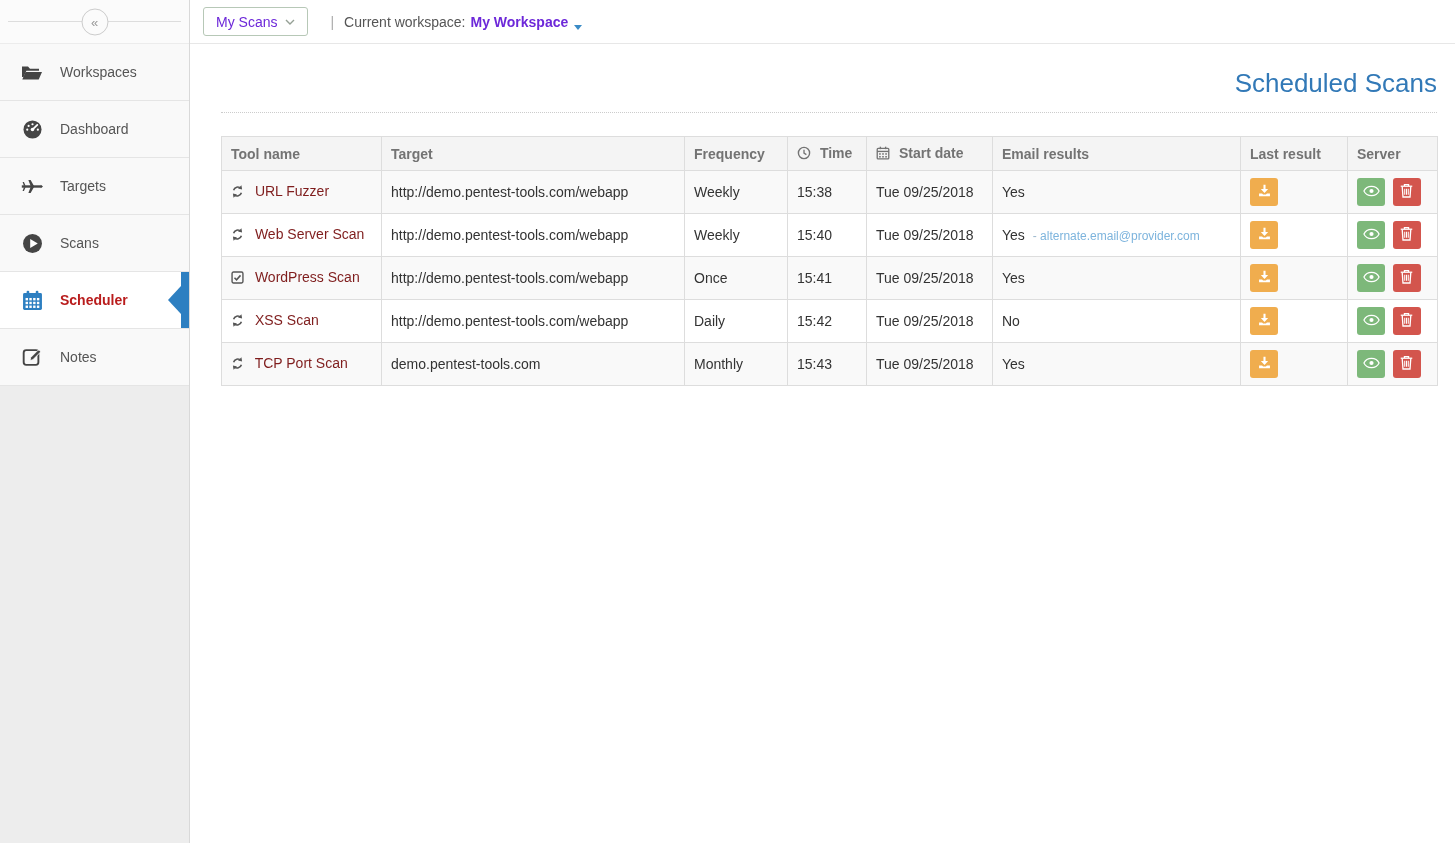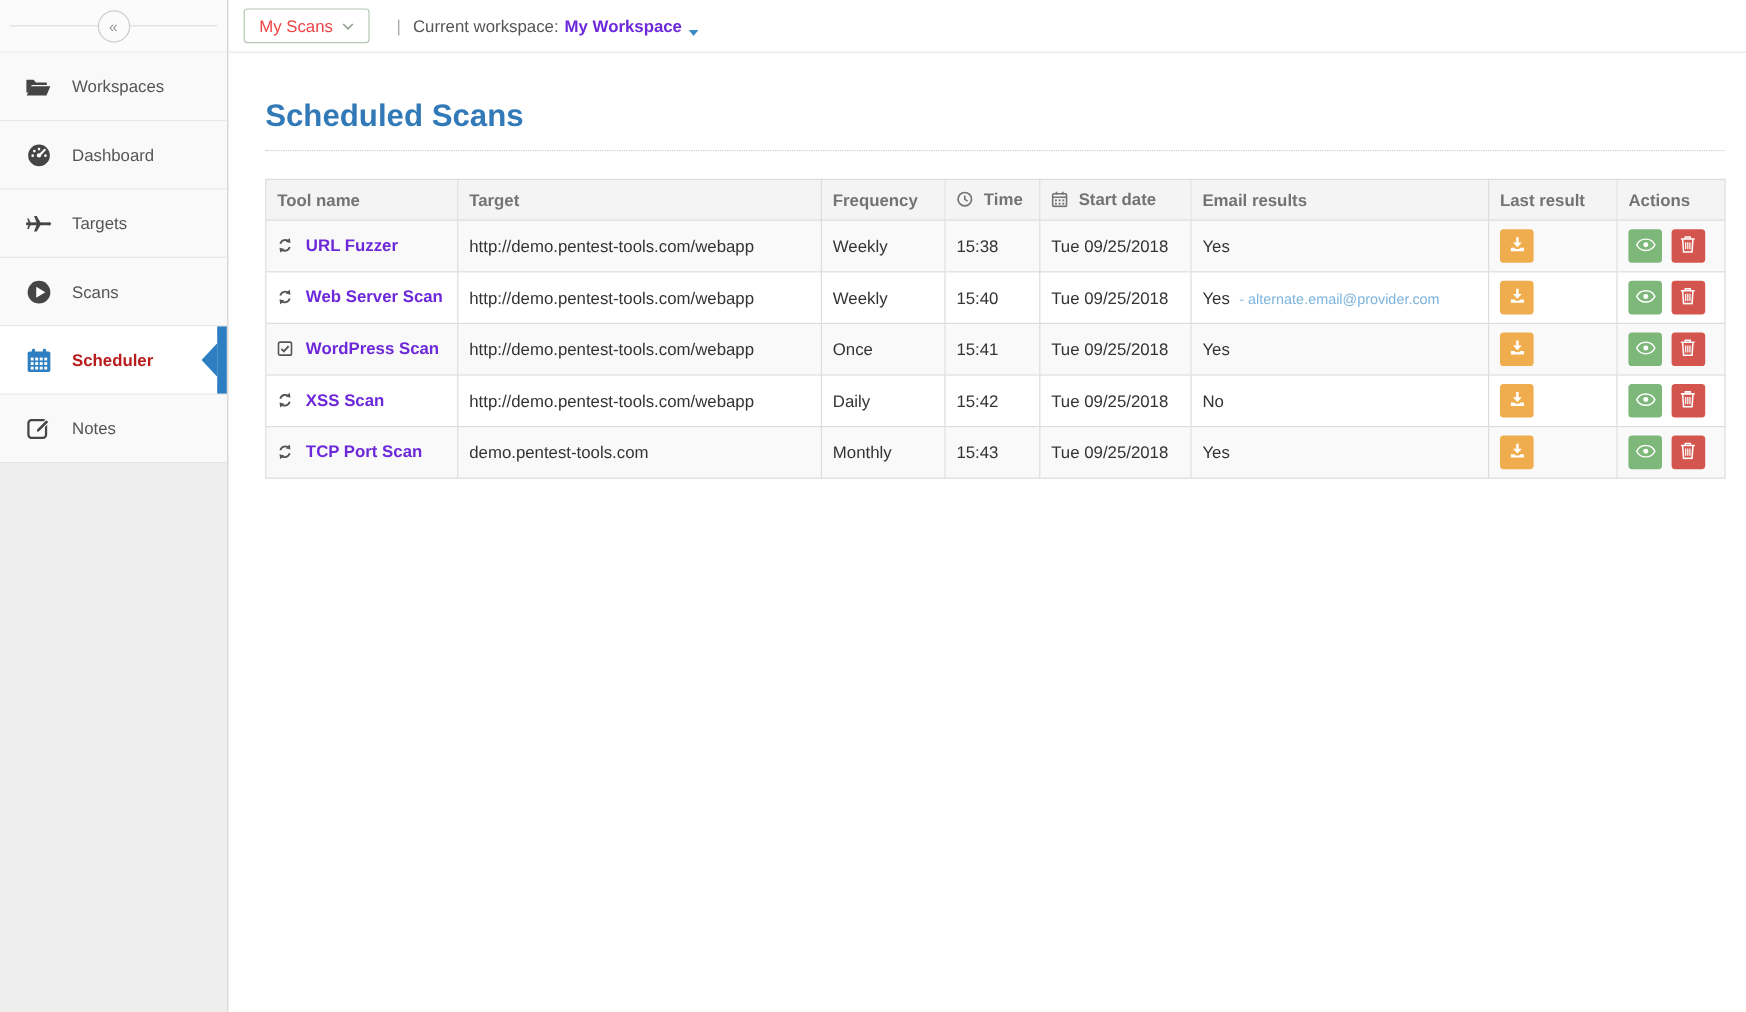--- a/index.html
+++ b/index.html
@@ -24,46 +24,46 @@
     width:8px; background:#2d7fc1; }
   .nav-item.active::after { content:""; position:absolute; right:8px; top:50%;
     transform:translateY(-50%); border-top:14px solid transparent;
     border-bottom:14px solid transparent; border-right:13px solid #2d7fc1; }
   .sidebar-filler { flex:1; background:#ededed; }
 
   
   .topbar { margin-left:190px; height:44px; background:#fff; border-bottom:1px solid #e7e7e7;
     display:flex; align-items:center; padding:0 13px; }
   .myscans-btn { display:inline-flex; align-items:center; gap:8px; height:29px; padding:0 12px;
-    background:#fff; border:1px solid #b7c8b7; border-radius:3px; color:#ef4444;
+    background:#fff; border:1px solid #b7c8b7; border-radius:3px; color:#6d28d9;
     font-size:14px; cursor:pointer; font-family:inherit; }
   .topbar-divider { color:#aaa; margin:0 10px 0 22px; font-size:14px; }
   .workspace-label { color:#555; font-size:14px; margin-right:5px; }
   .workspace-link { color:#6d28d9; font-size:14px; text-decoration:none; font-weight:bold;
     display:inline-flex; align-items:flex-end; gap:6px; }
   .caret-solid { width:0; height:0; border-left:4px solid transparent;
     border-right:4px solid transparent; border-top:5px solid #3a8bc6; display:inline-block; }
 
   
   .content { margin-left:190px; padding:0 18px 0 31px; }
-  .page-title { font-size:26px; font-weight:700; color:#3279b7;
-    margin-top:37px; padding-bottom:13px; border-bottom:1px dotted #ccc; }
+  .page-title { font-size:26px; font-weight:400; color:#3279b7;
+    margin-top:24px; padding-bottom:13px; border-bottom:1px dotted #ccc;text-align:right; }
 
   table.scans { width:100%; border-collapse:collapse; table-layout:fixed; margin-top:23px;
     font-size:14px; color:#333; }
   table.scans th, table.scans td { border:1px solid #ddd; padding:7px 9px; text-align:left;
     vertical-align:middle; overflow:hidden; white-space:nowrap; }
   table.scans thead th { background:#f4f4f4; color:#737373; font-weight:600; font-size:14px;
     height:34px; }
   table.scans tbody td { height:43px; background:#fff; }
   table.scans tbody tr:nth-child(odd) td { background:#f9f9f9; }
   .th-icon { display:inline-block; vertical-align:-2px; margin-right:5px; }
 
   .tool-icon { display:inline-block; vertical-align:-2px; margin-right:7px; }
-  .tool-link { color:#6d28d9; text-decoration:none;font-weight:bold; }
+  .tool-link { color:#7f1d1d; text-decoration:none; }
   .alt-email { font-size:12px; margin-left:4px; }
   .alt-dash { color:#9bb7cd; }
   .alt-link { color:#7db4dd; text-decoration:none; }
 
   .btn { width:28px; height:28px; border:none; border-radius:3px; display:inline-flex;
     align-items:center; justify-content:center; cursor:pointer; padding:0; vertical-align:middle; }
   .btn-orange { background:#f0ad4e; }
   .btn-green  { background:#7db87a; margin-right:4px; }
   .btn-red    { background:#d3554d; }
 </style>
@@ -216,21 +216,21 @@
                   <rect x="10.6" y="8.2" width="1.8" height="1.8"></rect>
                   <rect x="3.6" y="11.4" width="1.8" height="1.8"></rect>
                   <rect x="7.1" y="11.4" width="1.8" height="1.8"></rect>
                   <rect x="10.6" y="11.4" width="1.8" height="1.8"></rect>
                 </g>
               </svg></span>
           <span>Start date</span>
         </th>
         <th><span>Email results</span></th>
         <th><span>Last result</span></th>
-        <th><span>Actions</span></th>
+        <th><span>Server</span></th>
       </tr>
     </thead>
     <tbody>
         <tr>
     <td>
       <span class="tool-icon"><svg width="13" height="13" viewBox="0 0 16 16">
                 <path d="M3.2 6.4A5.3 5.3 0 0 1 12.1 4.1" fill="none" stroke="#555" stroke-width="1.9"></path>
                 <polygon points="12.9,0.4 13.6,5.6 8.6,4.3" fill="#555"></polygon>
                 <path d="M12.8 9.6A5.3 5.3 0 0 1 3.9 11.9" fill="none" stroke="#555" stroke-width="1.9"></path>
                 <polygon points="3.1,15.6 2.4,10.4 7.4,11.7" fill="#555"></polygon>

